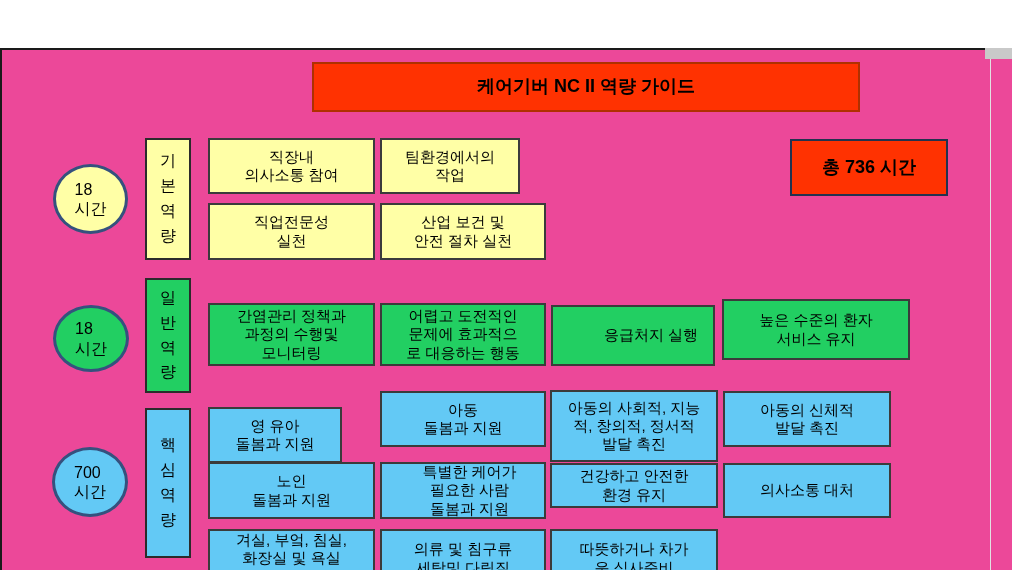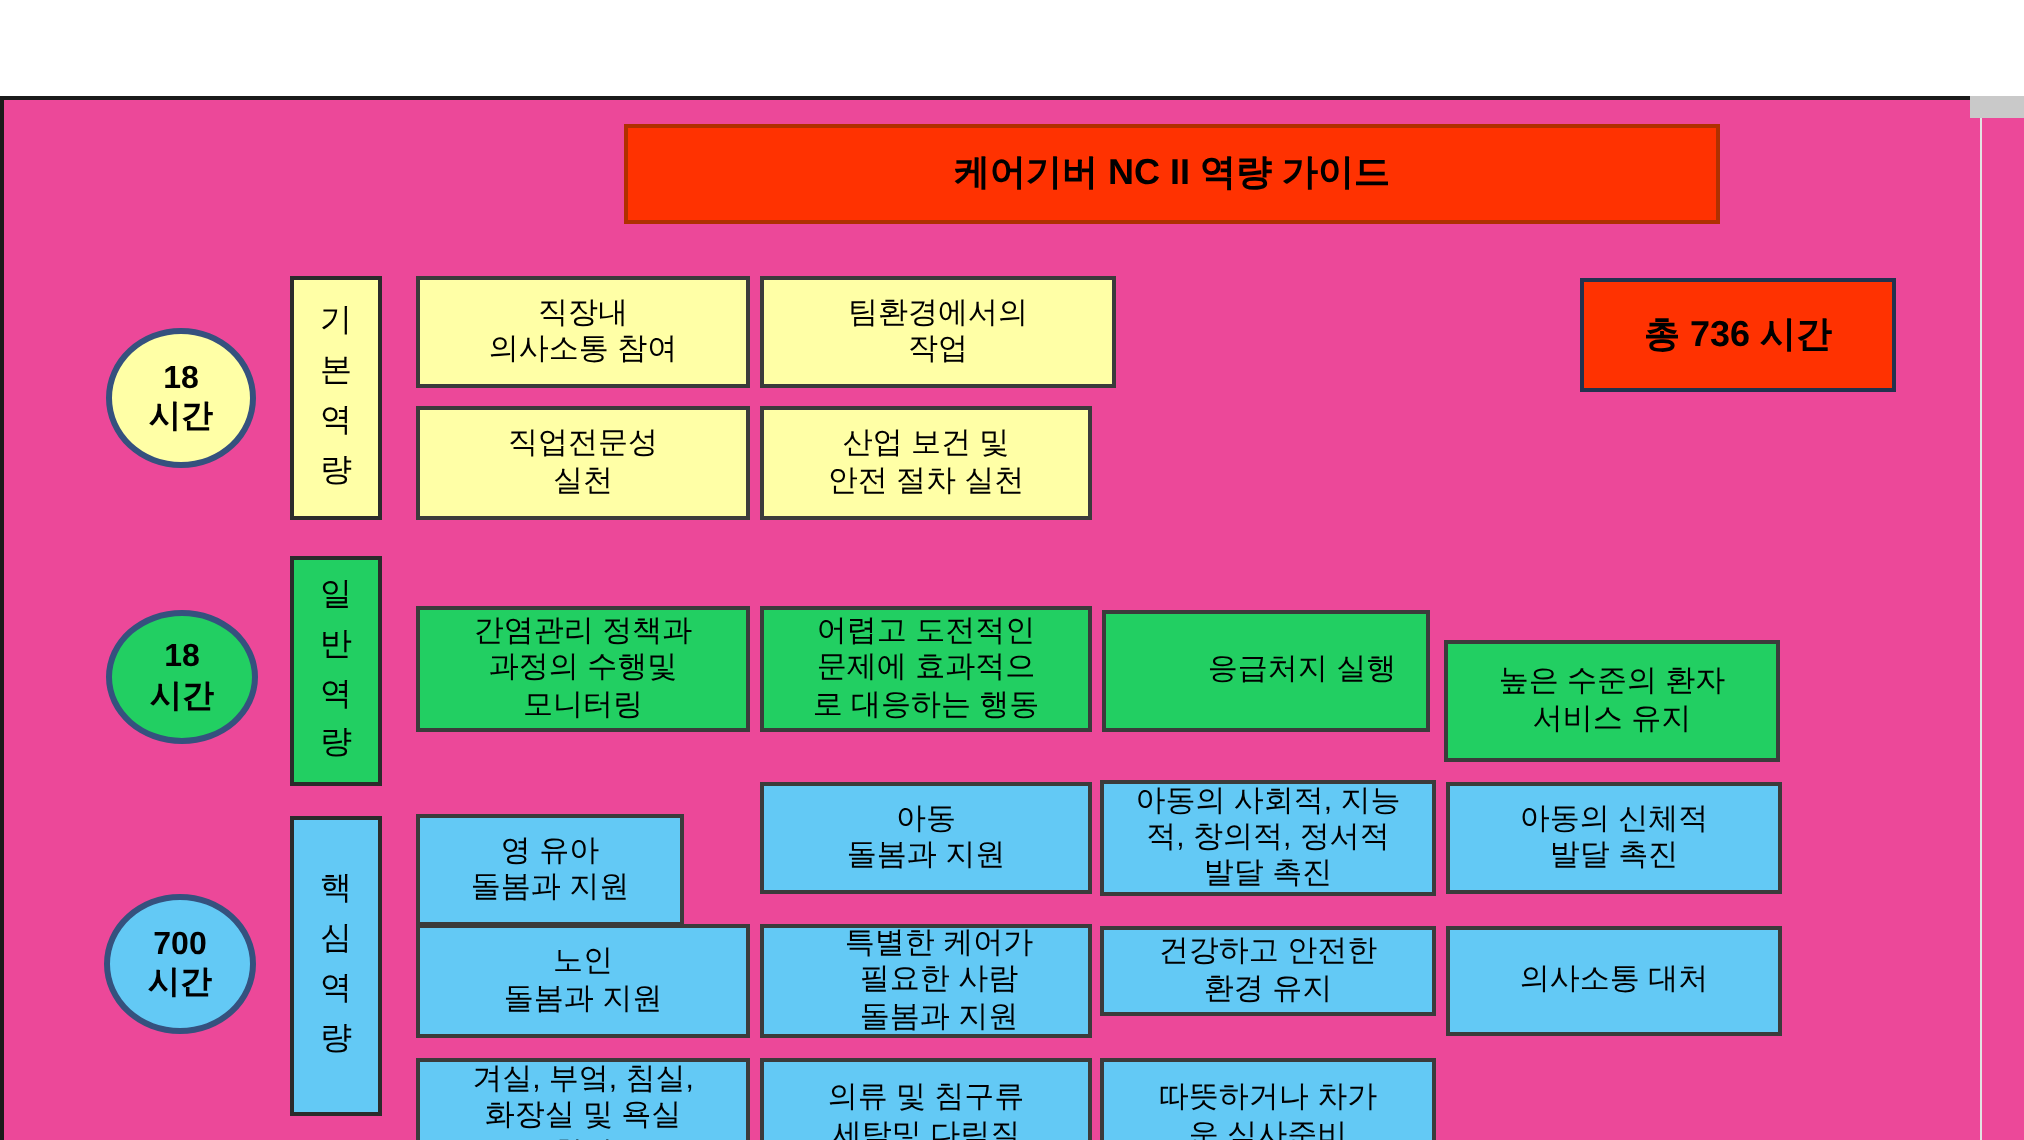--- a/index.html
+++ b/index.html
@@ -22,23 +22,23 @@
     border:2px solid #3b3b3b;
     color:#000;font-size:15px;line-height:1.22;
   }
   .yellow{background:#FFFFA6;}
   .green{background:#22CF62;}
   .blue{background:#63C9F5;}
   .red{background:#FF3201;}
   .ellipse{
     position:absolute;box-sizing:border-box;
     display:flex;align-items:center;justify-content:center;
-    text-align:center;white-space:pre-line;
+    text-align:left;white-space:pre-line;
     border:3px solid #35517E;border-radius:50%;
-    color:#000;font-size:16px;line-height:1.2;font-weight:bold;
+    color:#000;font-size:16px;line-height:1.2;
   }
   .cat{
     font-size:16px;line-height:1.55;
     border:2px solid #2b2b2b;
   }
   .title-banner{
     left:312px;top:14px;width:548px;height:50px;
     border:2px solid #B03000;
     font-weight:700;font-size:18px;white-space:nowrap;
   }
@@ -77,21 +77,21 @@
   <div class="cellbox yellow cat" style="left:145px;top:90px;width:46px;height:122px;">
     <span>기
 본
 역
 량</span>
   </div>
   <div class="cellbox yellow" style="left:208px;top:90px;width:167px;height:56px;">
     <span>직장내
 의사소통 참여</span>
   </div>
-  <div class="cellbox yellow" style="left:380px;top:90px;width:178px;height:56px;">
+  <div class="cellbox yellow" style="left:380px;top:90px;width:140px;height:56px;">
     <span>팀환경에서의
 작업</span>
   </div>
   <div class="cellbox yellow" style="left:208px;top:155px;width:167px;height:57px;">
     <span>직업전문성
 실천</span>
   </div>
   <div class="cellbox yellow" style="left:380px;top:155px;width:166px;height:57px;">
     <span>산업 보건 및
 안전 절차 실천</span>
@@ -113,21 +113,21 @@
 모니터링</span>
   </div>
   <div class="cellbox green" style="left:380px;top:255px;width:166px;height:63px;">
     <span>어렵고 도전적인
 문제에 효과적으
 로 대응하는 행동</span>
   </div>
   <div class="cellbox green" style="left:551px;top:257px;width:164px;height:61px;padding-left:36px;">
     <span>응급처지 실행</span>
   </div>
-  <div class="cellbox green" style="left:722px;top:272px;width:168px;height:61px;align-items:center;">
+  <div class="cellbox green" style="left:722px;top:251px;width:188px;height:61px;align-items:center;">
     <span>높은 수준의 환자
 서비스 유지</span>
   </div>
 
   <div class="ellipse blue" style="left:52px;top:399px;width:76px;height:70px;">
     <span>700
 시간</span>
   </div>
   <div class="cellbox blue cat" style="left:145px;top:360px;width:46px;height:150px;">
     <span>핵
@@ -137,21 +137,21 @@
   </div>
 
   <div class="cellbox blue" style="left:208px;top:359px;width:134px;height:56px;">
     <span>영 유아
 돌봄과 지원</span>
   </div>
   <div class="cellbox blue" style="left:380px;top:343px;width:166px;height:56px;">
     <span>아동
 돌봄과 지원</span>
   </div>
-  <div class="cellbox blue" style="left:550px;top:342px;width:168px;height:58px;">
+  <div class="cellbox blue" style="left:550px;top:342px;width:168px;height:72px;">
     <span>아동의 사회적, 지능
 적, 창의적, 정서적
 발달 촉진</span>
   </div>
   <div class="cellbox blue" style="left:723px;top:343px;width:168px;height:56px;">
     <span>아동의 신체적
 발달 촉진</span>
   </div>
 
   <div class="cellbox blue" style="left:208px;top:414px;width:167px;height:57px;">

